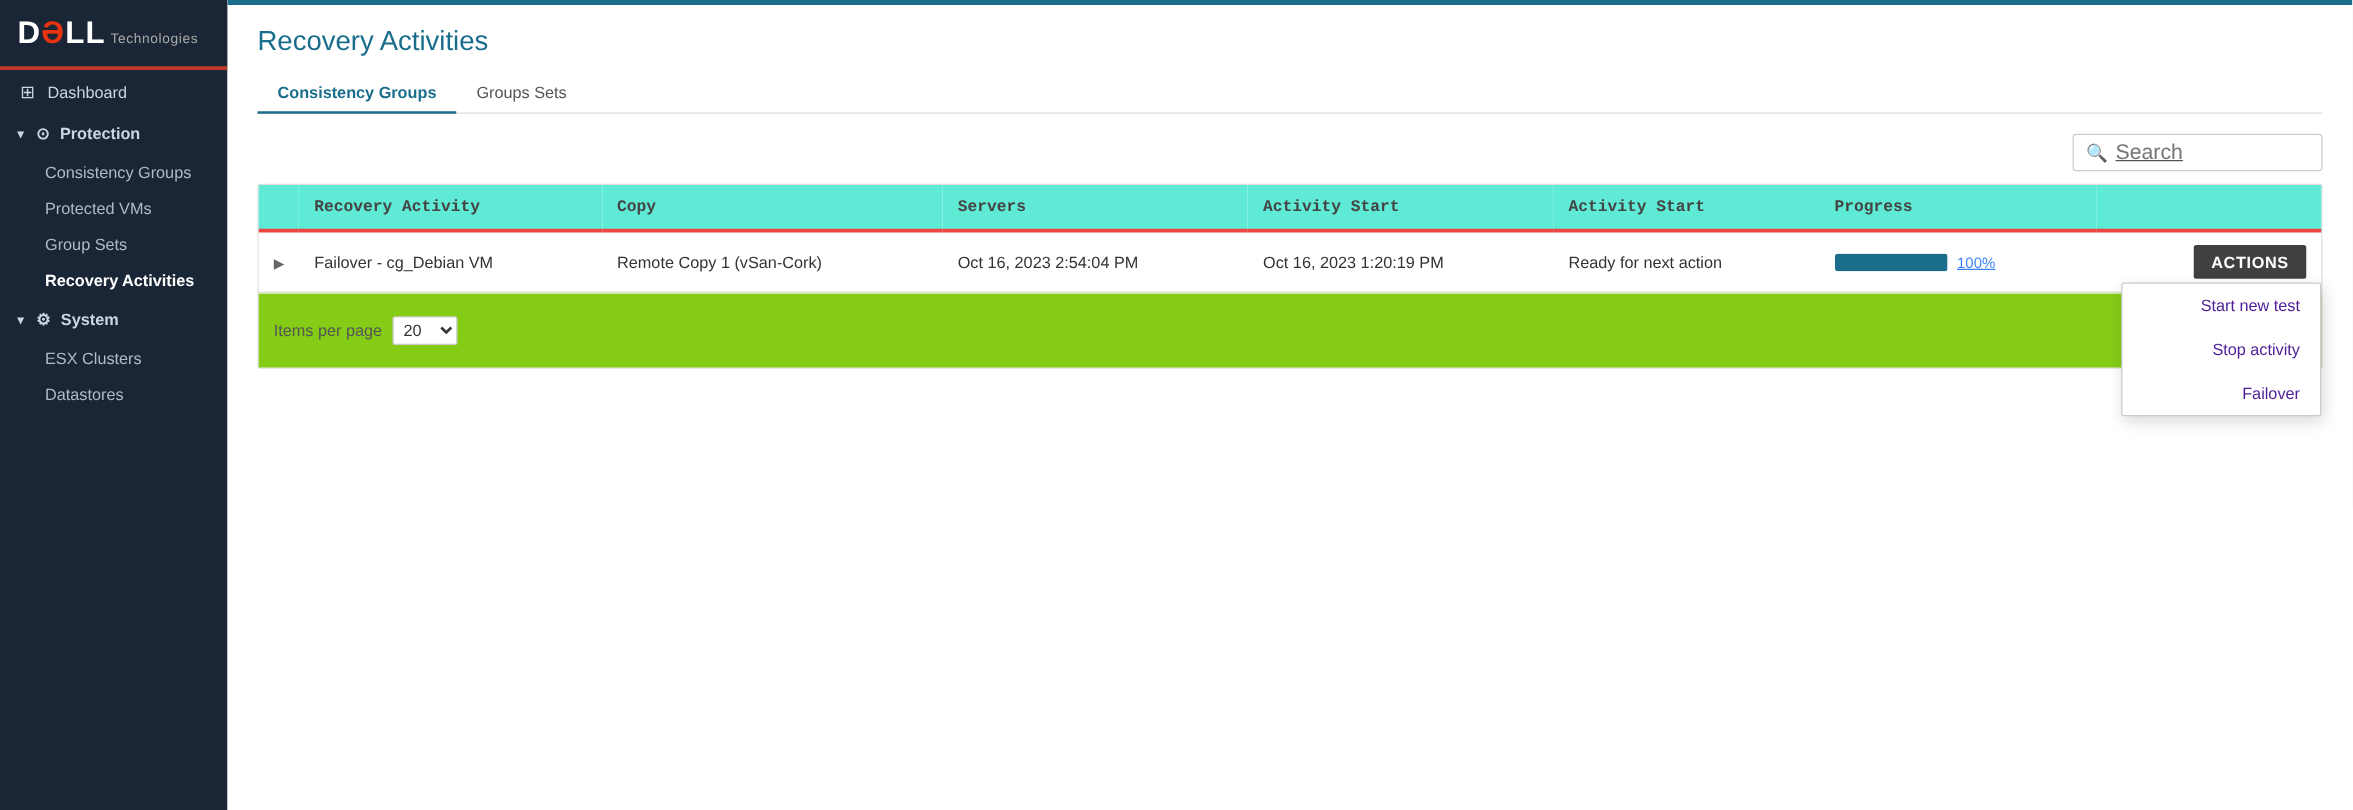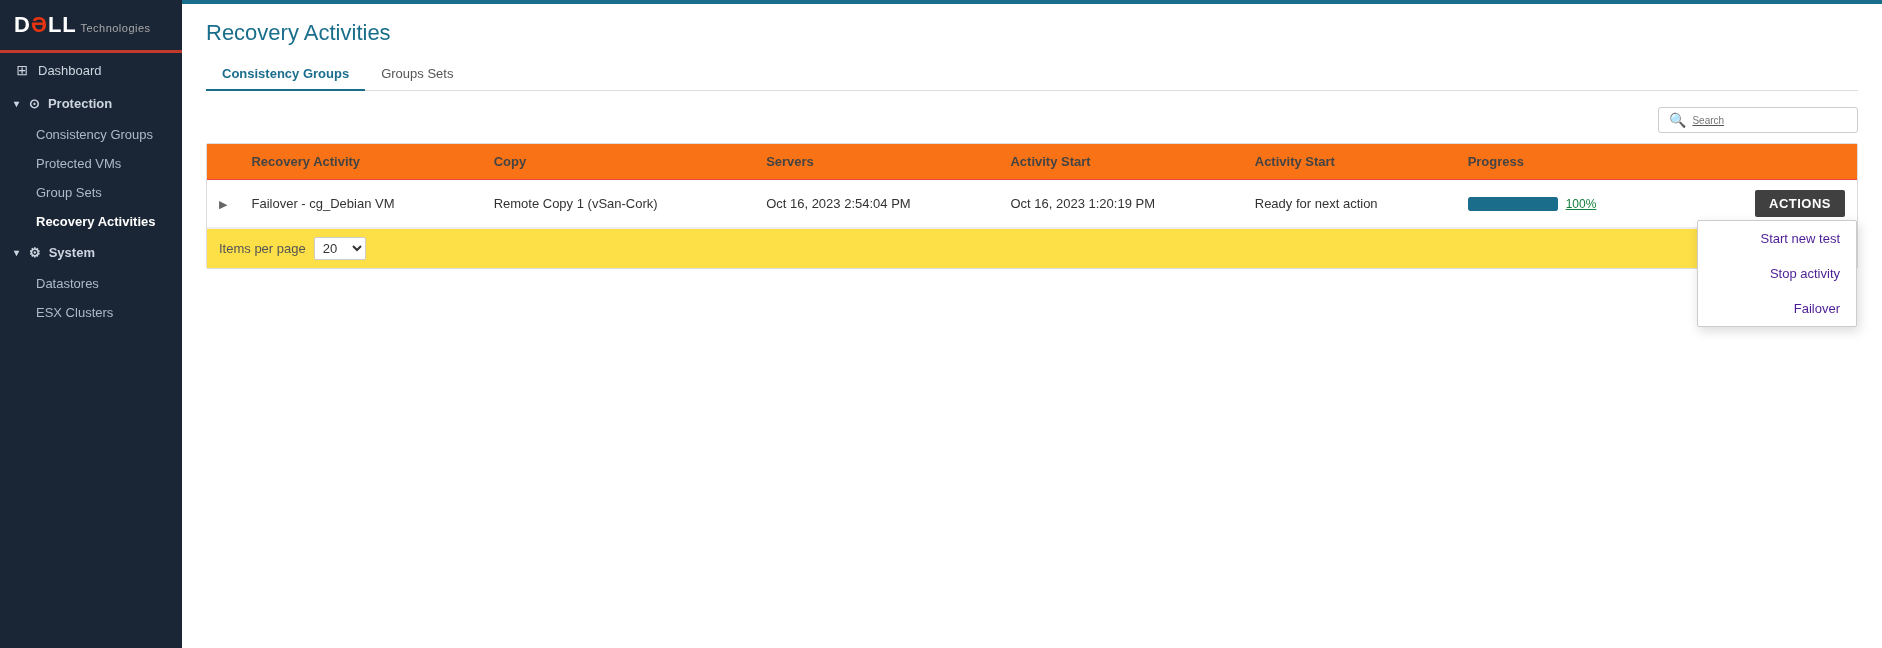--- a/index.html
+++ b/index.html
@@ -14,21 +14,21 @@
       display: flex;
       flex-direction: column;
       height: 100%;
     }
     .sidebar-logo {
       background: #1a2535;
       padding: 12px 14px;
       border-bottom: 3px solid #c0392b;
     }
     .sidebar-logo .dell-text {
-      font-size: 22px;
+      font-size: 25px;
       font-weight: bold;
       color: #fff;
       letter-spacing: 1px;
     }
     .sidebar-logo .tech-text {
       font-size: 11px;
       color: #aaa;
       letter-spacing: 0.5px;
       margin-top: 32px;
     }
@@ -118,43 +118,44 @@
       border: 1px solid #ccc;
       border-radius: 3px;
       padding: 4px 10px;
       gap: 6px;
       background: #fff;
       width: 200px;
     }
     .search-box input {
       border: none;
       outline: none;
-      font-size: 10px;
+      font-size: 17px;
       color: #555;
       width: 100%;
       background: transparent;
       text-decoration: underline;
     }
     .search-icon-char { color: #888; font-size: 14px; }
 
     
     .table-container {
       border: 1px solid #ddd;
       border-radius: 2px;
       overflow: visible;
       position: relative;
     }
     table {
       width: 100%;
       border-collapse: collapse;
       font-size: 13px;
     }
     thead tr {
-      background: #f97316;
-      border-bottom: 1px solid #ef4444;
+      background: #5eead4;
+      border-bottom: 3px solid #ef4444;
+      font-family: Liberation Mono, monospace;
     }
     thead th {
       text-align: left;
       padding: 10px 12px;
       font-weight: bold;
       color: #444;
       font-size: 13px;
     }
     tbody tr {
       border-bottom: 1px solid #eee;
@@ -180,21 +181,21 @@
       height: 14px;
       background: #e0e0e0;
       border-radius: 2px;
       overflow: hidden;
     }
     .progress-bar-fill {
       height: 100%;
       background: #1a6e8c;
       border-radius: 2px;
     }
-    .progress-label { font-size: 12px; color: #15803d; text-decoration: underline; }
+    .progress-label { font-size: 12px; color: #3b82f6; text-decoration: underline; }
 
     .actions-btn {
       background: #404040;
       color: #fff;
       border: none;
       padding: 6px 14px;
       cursor: pointer;
       font-size: 13px;
       border-radius: 2px;
       font-weight: bold;
@@ -223,25 +224,25 @@
     .actions-cell {
       position: relative;
       text-align: right;
       white-space: nowrap;
     }
 
     
     .pagination-row {
       display: flex;
       align-items: center;
-      padding: 8px 12px;
+      padding: 18px 12px;
       font-size: 13px;
       color: #555;
       gap: 8px;
-      background: #fde047;
+      background: #84cc16;
       border-top: 1px solid #eee;
     }
     .page-select {
       border: 1px solid #ccc;
       border-radius: 2px;
       padding: 2px 4px;
       font-size: 13px;
       color: #333;
       background: #fff;
     }
@@ -284,24 +285,24 @@
     <span>Recovery Activities</span>
   </div>
 
   <div class="sidebar-section-header">
     <span class="chevron">▾</span>
     <span class="icon">⚙</span>
     <span>System</span>
   </div>
 
   <div class="sidebar-child">
+    <span>ESX Clusters</span>
+  </div>
+  <div class="sidebar-child">
     <span>Datastores</span>
-  </div>
-  <div class="sidebar-child">
-    <span>ESX Clusters</span>
   </div>
 </nav>
 
 <div class="main">
   <div class="top-bar"></div>
   <div class="content-area">
 
     <h1 class="page-title">Recovery Activities</h1>
 
     <div class="tabs">

